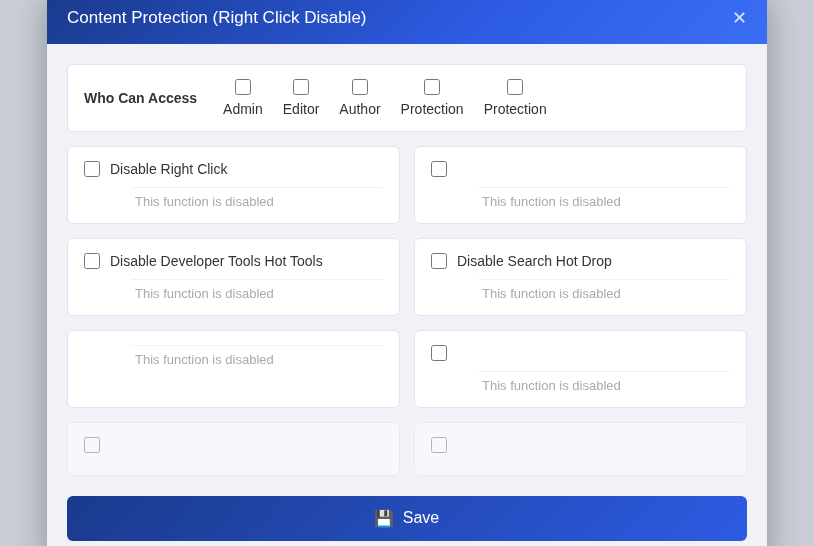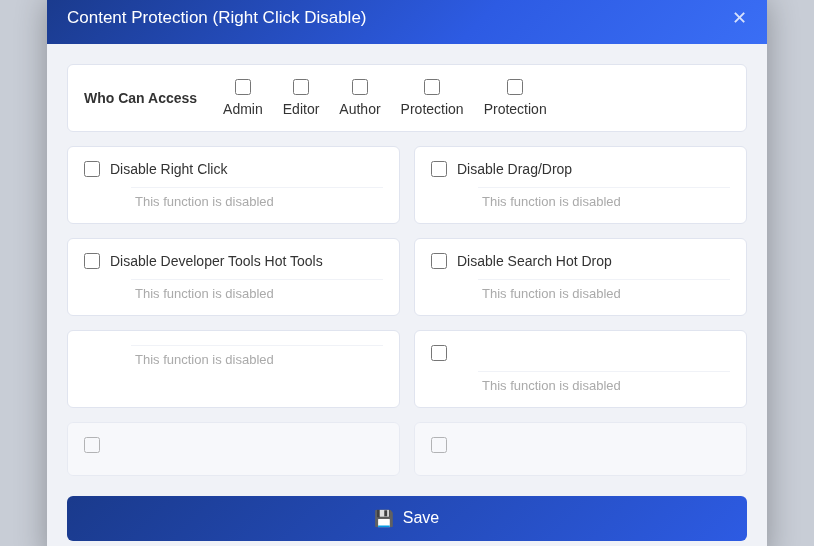--- a/index.html
+++ b/index.html
@@ -176,21 +176,20 @@
         <div class="feature-header">
           <input type="checkbox" style="">
           <span class="feature-name">Disable Right Click</span>
         </div>
         <div class="feature-status">This function is disabled</div>
       </div>
 
       <div class="feature-card">
         <div class="feature-header">
           <input type="checkbox" style="">
-          <span class="feature-name">Disable Drag/Drop</span>
         </div>
         <div class="feature-status">This function is disabled</div>
       </div>
 
       <div class="feature-card">
         <div class="feature-header">
           <input type="checkbox" style="">
           <span class="feature-name">Disable Developer Tools Hot Tools</span>
         </div>
         <div class="feature-status">This function is disabled</div>

